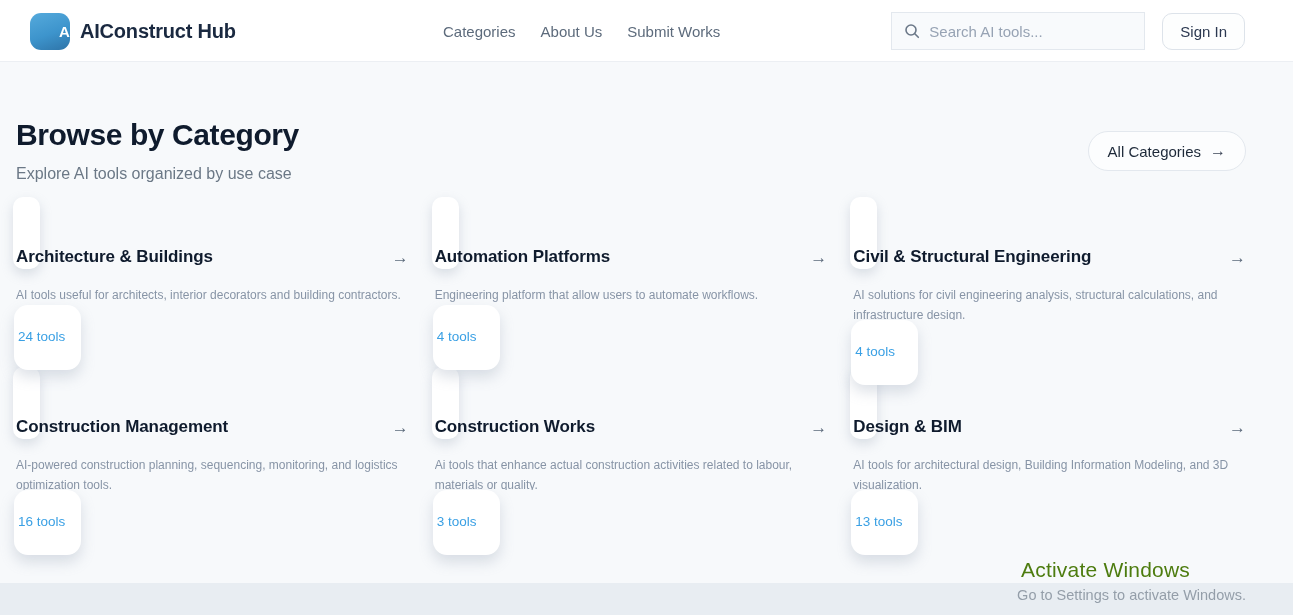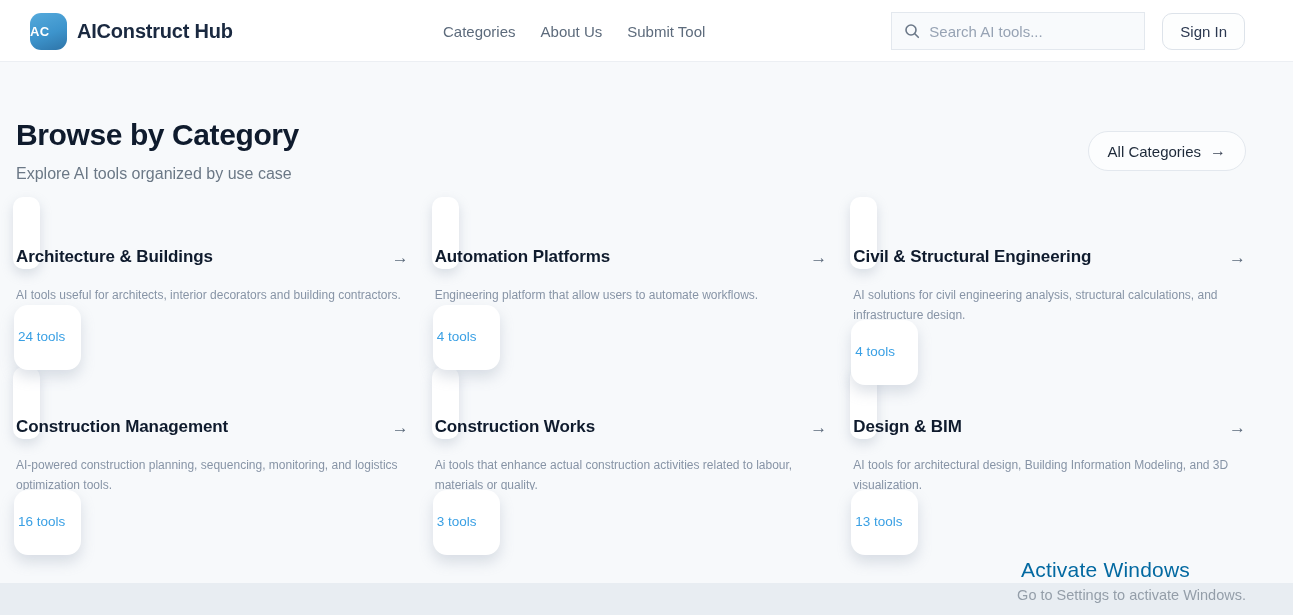--- a/index.html
+++ b/index.html
@@ -21,22 +21,22 @@
   .brand {
     position: absolute;
     left: 30px; top: 0; height: 62px;
     display: flex; align-items: center; gap: 10px;
     cursor: pointer;
   }
   .brand-badge {
     width: 37px; height: 37px;
     border-radius: 11px;
     background: linear-gradient(160deg, #55aadc 0%, var(--brand, #3d94cc) 55%, #2e74a8 100%);
-    display: flex; align-items: center; justify-content: flex-start;
-    color: #ffffff; font-weight: 700; font-size: 13px; letter-spacing: .3px;
+    display: flex; align-items: center; justify-content: center;
+    color: #ffffff; font-weight: 700; font-size: 15px; letter-spacing: .3px; padding-left: 40px;
   }
   .brand-name { font-size: 20px; font-weight: 700; color: #1a2940; letter-spacing: -0.2px; }
 
   .main-nav {
     position: absolute;
     left: 443px; top: 0; height: 62px;
     display: flex; align-items: center; gap: 25px;
   }
   .nav-link {
     font-size: 15px; color: #5d6b7c; text-decoration: none; cursor: pointer;
@@ -128,21 +128,21 @@
     text-decoration: none; cursor: pointer; white-space: nowrap;
   }
 
   
   .win-band {
     position: absolute; left: 0; right: 0; bottom: 0;
     height: 32px; background: #e8edf2;
   }
   .win-activate {
     position: absolute; right: 103px; bottom: 33px;
-    font-size: 21px; color: #0369a1; letter-spacing: 0.2px; text-align: center;
+    font-size: 21px; color: #4d7c0f; letter-spacing: 0.2px; text-align: center;
   }
   .win-settings {
     position: absolute; right: 47px; bottom: 12px;
     font-size: 14.5px; color: #949ea9;
   }
 </style>
 </head>
 <body>
 
 <header class="header">
@@ -151,21 +151,21 @@
       <span>AC</span>
     </div>
     <span class="brand-name">AIConstruct Hub</span>
   </div>
 
   <nav class="main-nav">
   <a class="nav-link">Categories</a>
 
   <a class="nav-link">About Us</a>
 
-  <a class="nav-link">Submit Tool</a>
+  <a class="nav-link">Submit Works</a>
 </nav>
 
   <div class="header-right">
     <div class="search-box">
       <svg width="16" height="16" viewBox="0 0 16 16" fill="none">
         <circle cx="7" cy="7" r="5" stroke="#6b7888" stroke-width="1.6"></circle>
         <line x1="10.8" y1="10.8" x2="14.3" y2="14.3" stroke="#6b7888" stroke-width="1.6" stroke-linecap="round"></line>
       </svg>
       <input class="search-input" type="text" placeholder="Search AI tools..." style="">
     </div>

